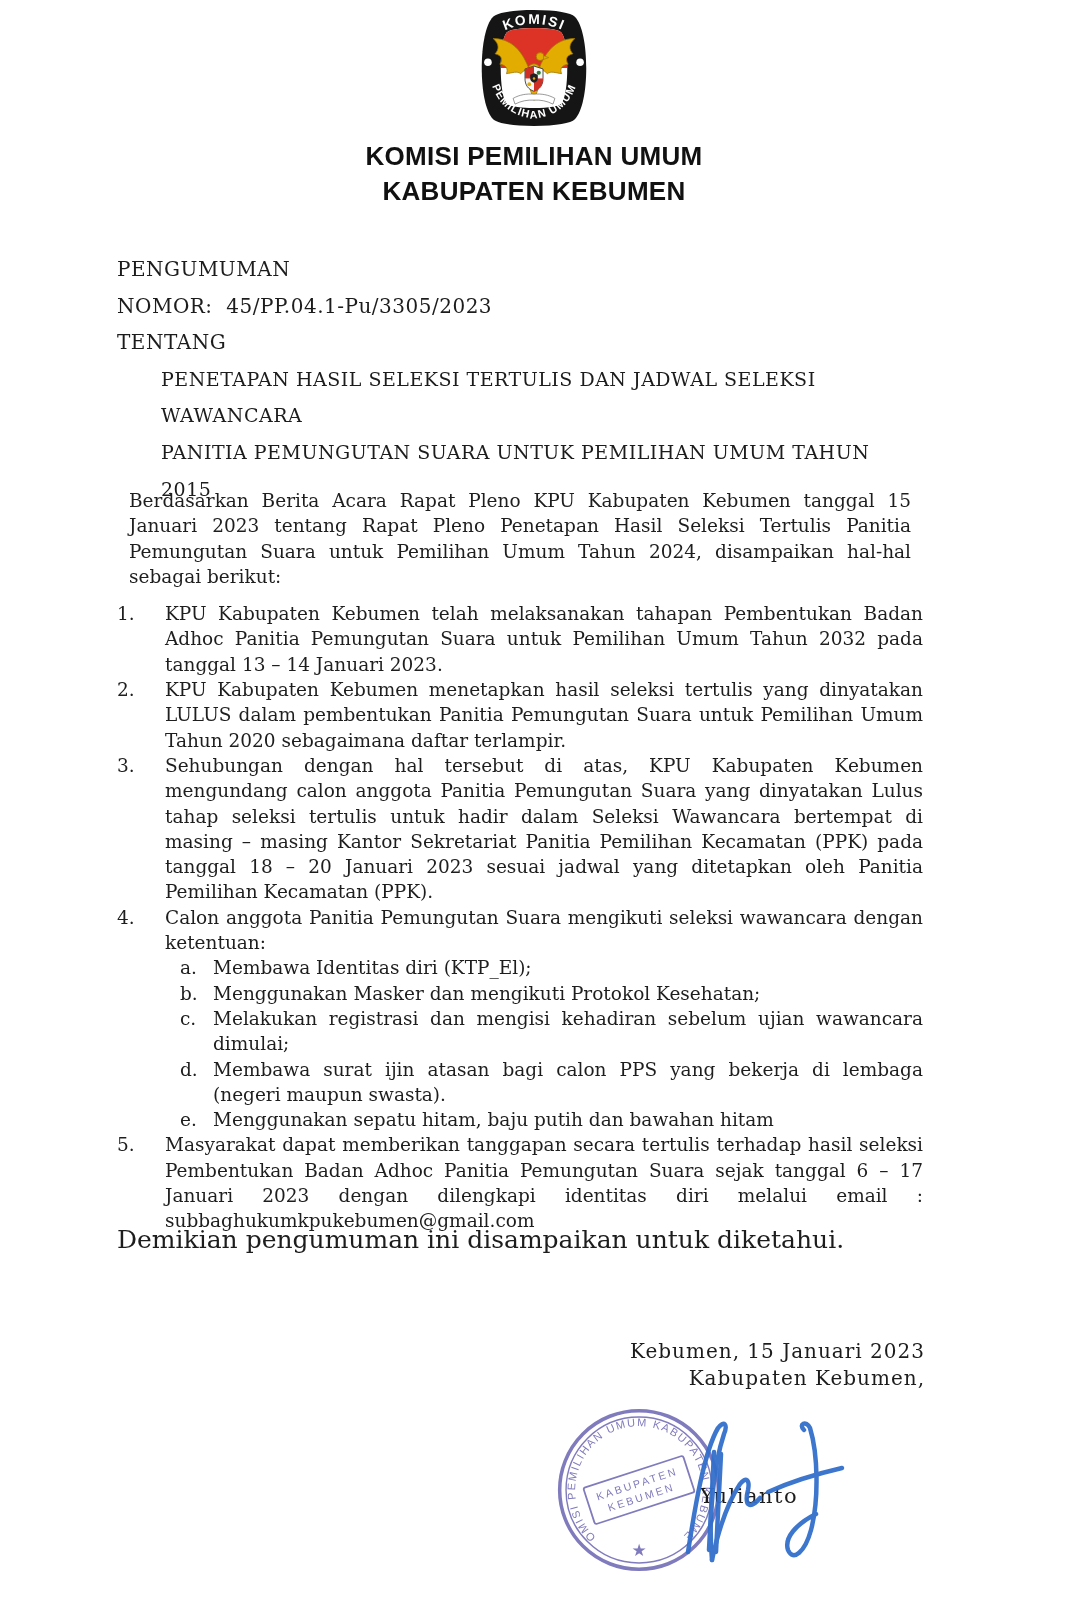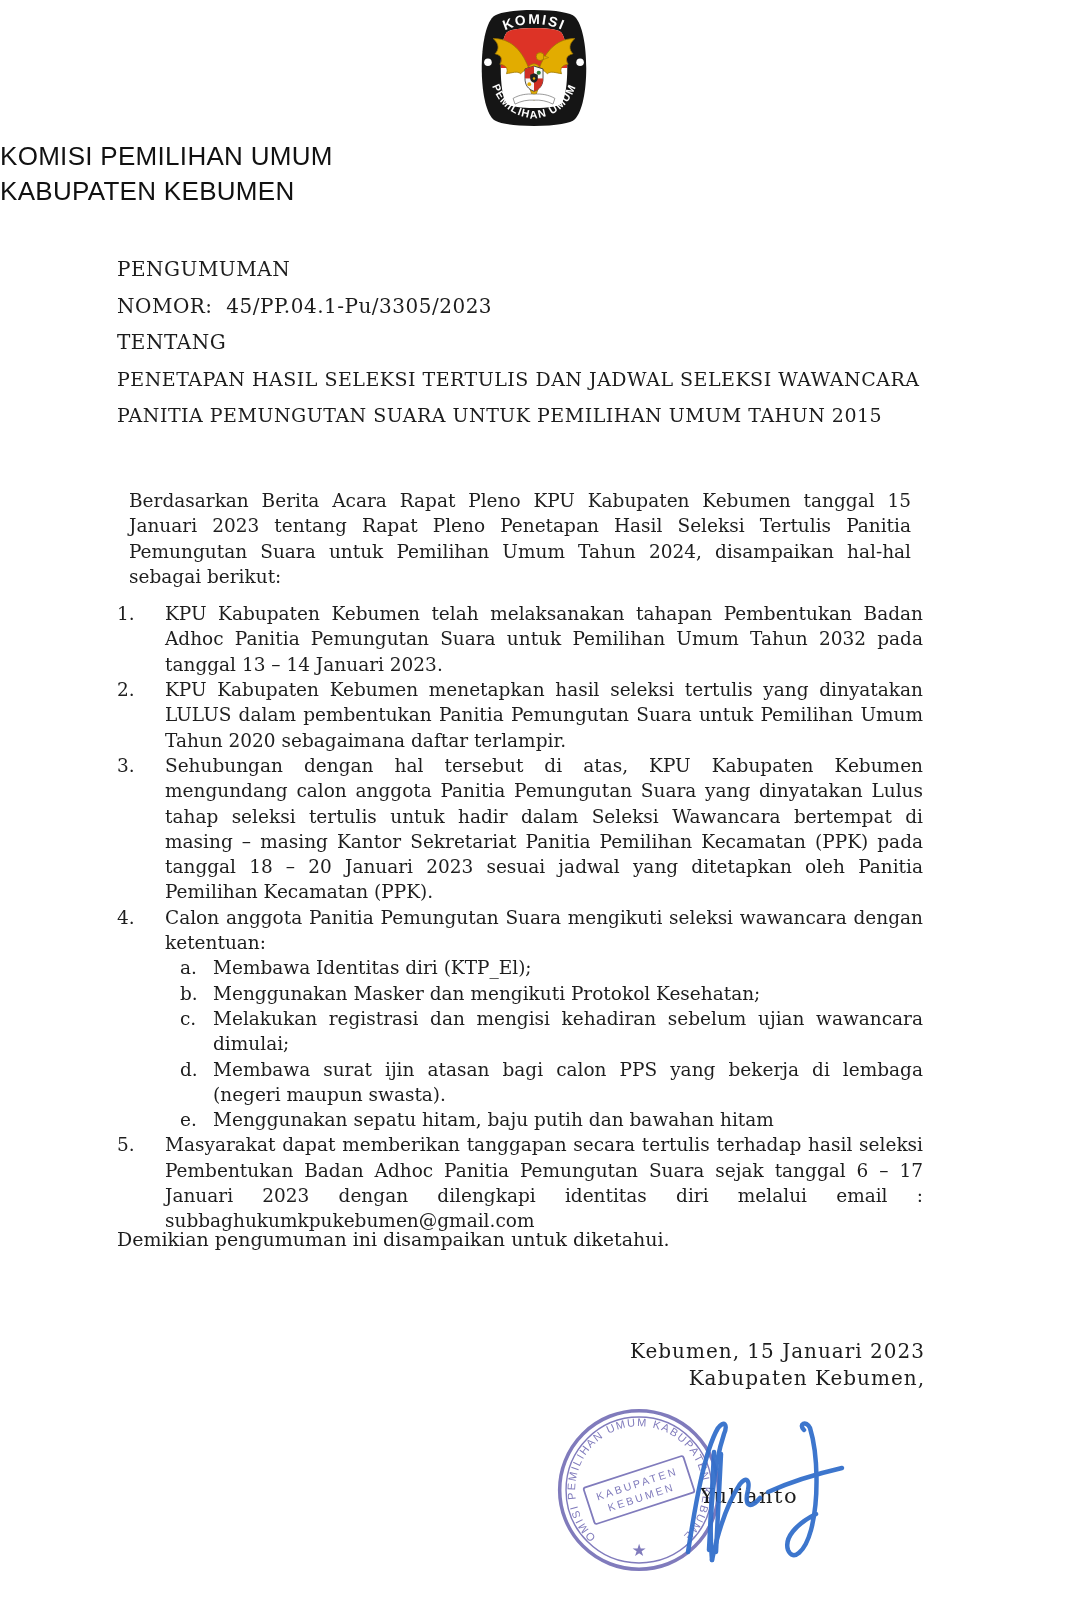--- a/index.html
+++ b/index.html
@@ -3,44 +3,44 @@
 <meta charset="utf-8">
 <style>
   html,body{margin:0;padding:0;background:#e8e8e8;}
   .page{
     position:relative; width:1068px; height:1620px; margin:0 auto;
     background:#ffffff; overflow:hidden;
     font-family:"DejaVu Serif", serif; color:#1d1d1d;
   }
   .logo{position:absolute; left:477px; top:8px; width:114px; height:120px;}
   .org-name{
-    position:absolute; top:139px; left:0; width:1068px; text-align:left;
-    font-family:"Liberation Sans", sans-serif; font-weight:normal;
+    position:absolute; top:139px; left:0; width:1068px; text-align:center;
+    font-family:"Liberation Sans", sans-serif; font-weight:bold;
     font-size:26px; line-height:35px; color:#111; letter-spacing:0.3px;
   }
   .doc-title{
     position:absolute; top:251px; left:117px; width:806px; 
     line-height:36.6px; letter-spacing:0.5px; color:#1c1c1c;
   }
   .doc-title .t-main{font-size:20px;}
-  .doc-title .t-sub{font-size:19px;}
+  .doc-title .t-sub{font-size:19px;margin-left:44px;}
   .body-text{
     position:absolute; top:476px; left:117px; width:806px;
     font-size:18.5px; line-height:25.3px; text-align:justify; color:#1e1e1e;
   }
   .intro{margin:12px;}
   .item{display:flex;}
   .item .num{width:48px; flex-shrink:0;}
   .item .content{flex:1; text-align:justify;}
   .sub{display:flex; padding-left:15px;}
   .sub .letter{width:33px; flex-shrink:0;}
   .sub .content{flex:1; text-align:justify;}
   .closing{
     position:absolute; top:1227px; left:117px; width:806px;
-    font-size:19px; line-height:25.3px;
+    font-size:25px; line-height:25.3px;
   }
   .sig-block{
     position:absolute; top:1338px; left:590px; width:335px; text-align:right;
     font-size:20px; line-height:27px; letter-spacing:1px; color:#1c1c1c;
   }
   .stamp{position:absolute; left:554px; top:1405px; width:170px; height:170px; z-index:1;}
   .sig-name{
     position:absolute; left:700px; top:1484px; z-index:2;
     font-size:21px; letter-spacing:1.5px; color:#1d1d1d;
   }

